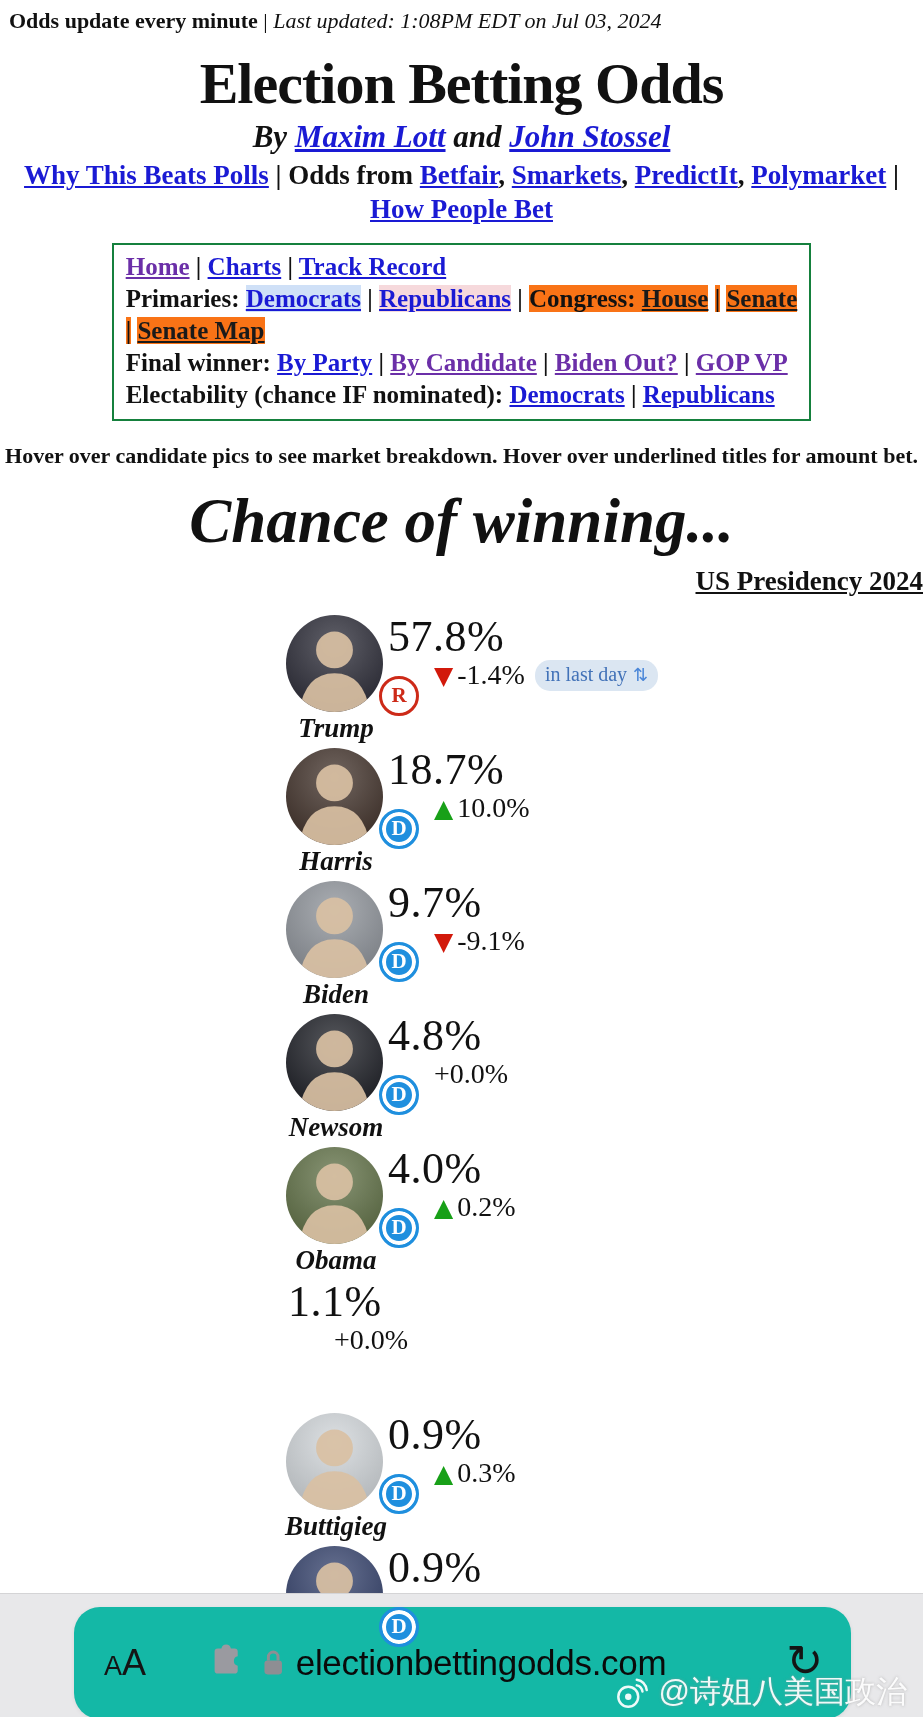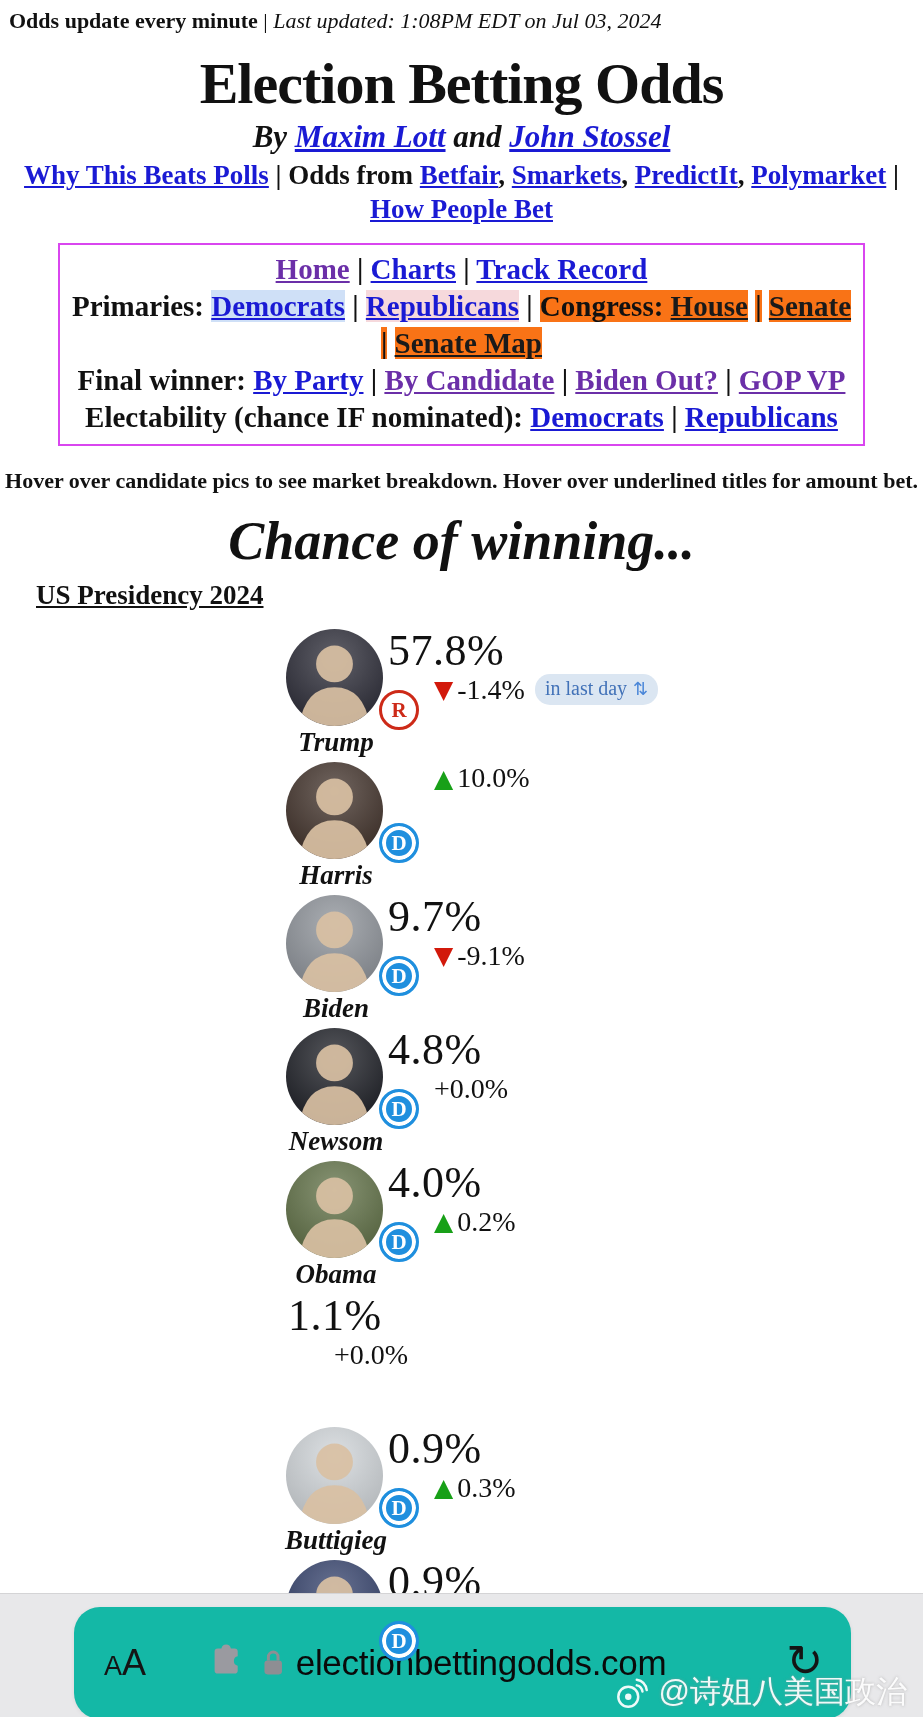--- a/index.html
+++ b/index.html
@@ -20,32 +20,32 @@
   
   .page-title { text-align:center; font-size:58px; font-weight:bold; margin:16px 16px 2px; letter-spacing:-1px; }
   .byline { text-align:center; font-size:31px; font-weight:bold; font-style:italic; margin-top:2px; }
   a.lnk { color:#1a1ad4; text-decoration:underline; cursor:pointer; }
   a.lnk-visited { color:#6b2fa8; text-decoration:underline; cursor:pointer; }
   a.lnk-dark { color:#1a1a1a; text-decoration:underline; cursor:pointer; }
   .top-links { text-align:center; font-size:27px; font-weight:bold; width:900px; margin:4px auto 0; line-height:1.25; }
 
   
   .nav-box {
-    border:2px solid #d946ef; margin:16px auto 0; padding:6px 12px 8px;
-    width: fit-content; text-align:center; font-size:29px; font-weight:bold; line-height:1.28;
+    border:2px solid #15803d; margin:16px auto 0; padding:6px 12px 8px;
+    width: fit-content; text-align:left; font-size:25px; font-weight:bold; line-height:1.28;
   }
   .nav-line { white-space:nowrap; }
   .hl-blue { background:#cfe0f7; }
   .hl-pink { background:#f6d9dc; }
   .hl-yellow { background:#f97316; }
 
   
   .hover-note { margin-top:22px; text-align:center; font-size:22px; font-weight:bold; }
-  .chance-heading { margin-top:16px; text-align:center; font-size:54px; font-weight:bold; font-style:italic; }
-  .subheading { text-align:left; font-size:27px; font-weight:bold; text-decoration:underline; margin-top:8px;padding-left:36px; }
+  .chance-heading { margin-top:16px; text-align:center; font-size:63px; font-weight:bold; font-style:italic; }
+  .subheading { text-align:right; font-size:27px; font-weight:bold; text-decoration:underline; margin-top:8px; }
 
   
   .cands { margin-top:18px; margin-left:286px; }
   .cand-row { height:133px; display:flex; align-items:flex-start; position:relative; }
   .photo-wrap { position:relative; width:100px; flex:none; }
   .photo { width:97px; height:97px; border-radius:50%; overflow:hidden; position:relative; }
   .photo svg { width:100%; height:100%; display:block; }
   .badge {
     position:absolute; left:93px; top:61px; width:40px; height:40px; border-radius:50%;
     display:flex; align-items:center; justify-content:center;
@@ -201,20 +201,21 @@
       <div class="photo" style="background: radial-gradient(circle at 50% 30%, rgba(255, 255, 255, 0.28), rgba(0, 0, 0, 0.18)), rgb(58, 42, 34);">
         <svg viewBox="0 0 100 100">
           <circle cx="50" cy="36" r="19" fill="#d9c0a3" opacity="0.92"></circle>
           <path d="M13 102 Q19 60 50 60 Q81 60 87 102 Z" fill="#d9c0a3" opacity="0.92"></path>
         </svg>
       </div>
       <span class="badge d">D</span>
       <div class="cand-name">Harris</div>
     </div>
     <div class="pct-col">
+      <div class="pct">18.7%</div>
       <div class="delta-row">
         <span class="arrow up">▲</span>
         <span class="delta">10.0%</span>
 
       </div>
     </div>
   </div>
 
   <div class="cand-row">
     <div class="photo-wrap">

